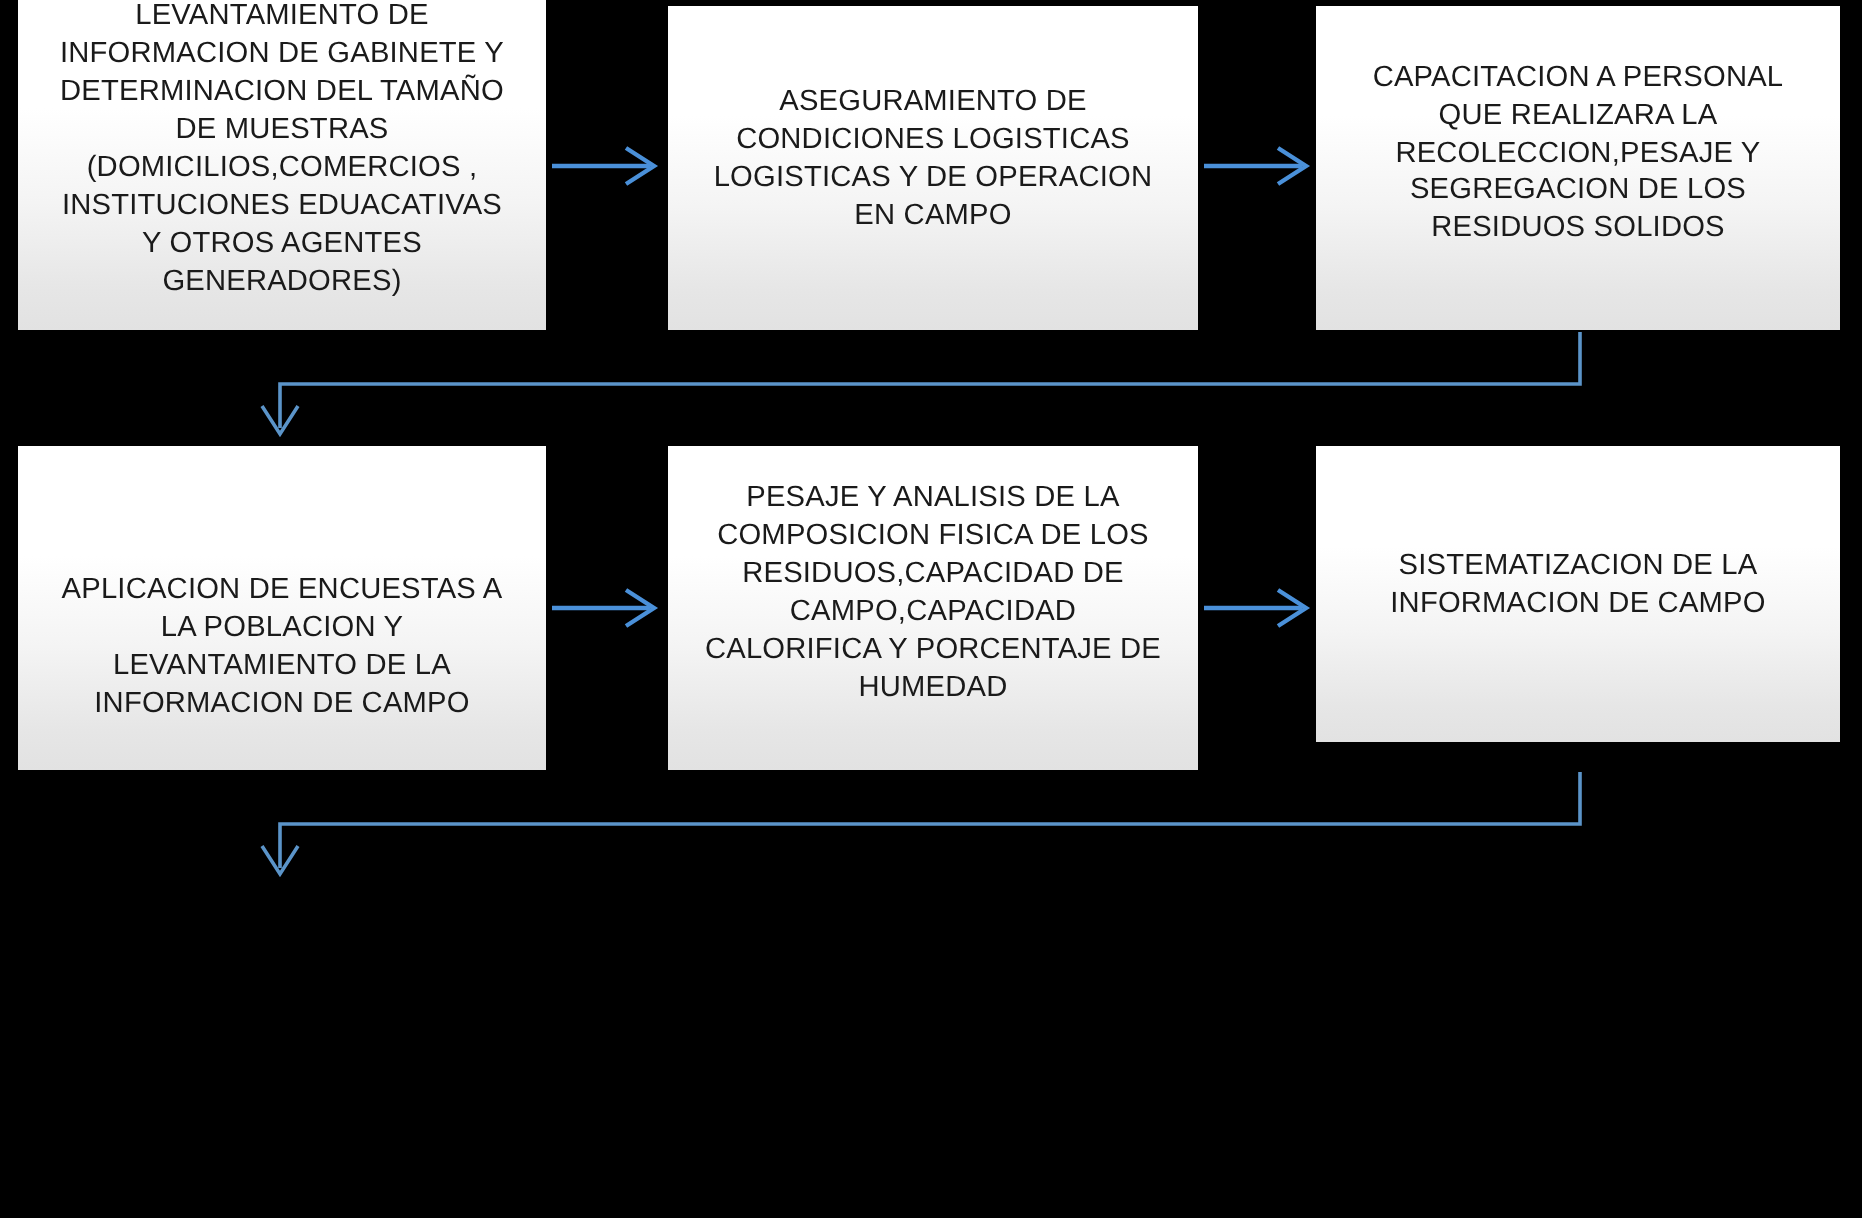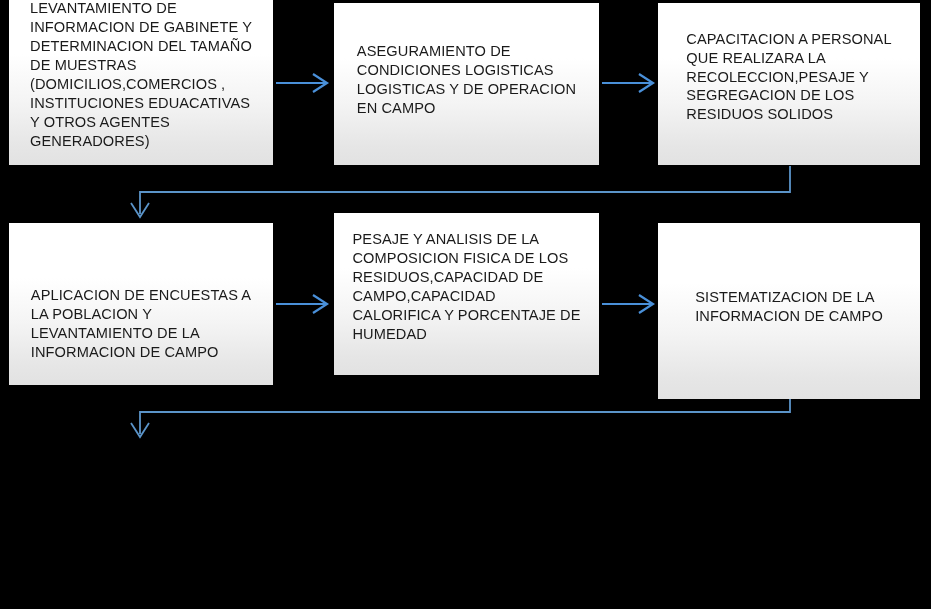--- a/index.html
+++ b/index.html
@@ -21,32 +21,33 @@
     display: flex;
     align-items: center;
     justify-content: center;
     box-sizing: border-box;
     padding: 4px 10px;
   }
   .node-label {
     font-size: 14.6px;
     line-height: 1.30;
     color: #1a1a1a;
+    text-align: center;
     letter-spacing: 0.1px;
     white-space: pre-line;
     font-weight: 400;
   }
   
   #n1 { left: 9px;   top: -3px;  width: 264px; height: 168px; }
   #n2 { left: 334px; top: 3px;   width: 265px; height: 162px; }
   #n3 { left: 658px; top: 3px;   width: 262px; height: 162px; }
   
   #n4 { left: 9px;   top: 223px; width: 264px; height: 162px; }
-  #n5 { left: 334px; top: 213px; width: 265px; height: 162px; }
-  #n6 { left: 658px; top: 223px; width: 262px; height: 176px; }
+  #n5 { left: 334px; top: 223px; width: 265px; height: 162px; }
+  #n6 { left: 658px; top: 223px; width: 262px; height: 148px; }
   
   #n7 { left: 9px;   top: 443px; width: 264px; height: 163px; }
 
   #n1 .node-label { position: relative; top: -6px; }
   #n3 .node-label { position: relative; top: -7px; }
   #n5 .node-label { position: relative; top: -7px; }
   #n6 .node-label { position: relative; top: -4px; }
   #n2 .node-label { position: relative; top: -4px; }
   #n4 .node-label { position: relative; top: -4px; margin-top: 48px; }
   #n7 .node-label { position: relative; top: -5px; }

